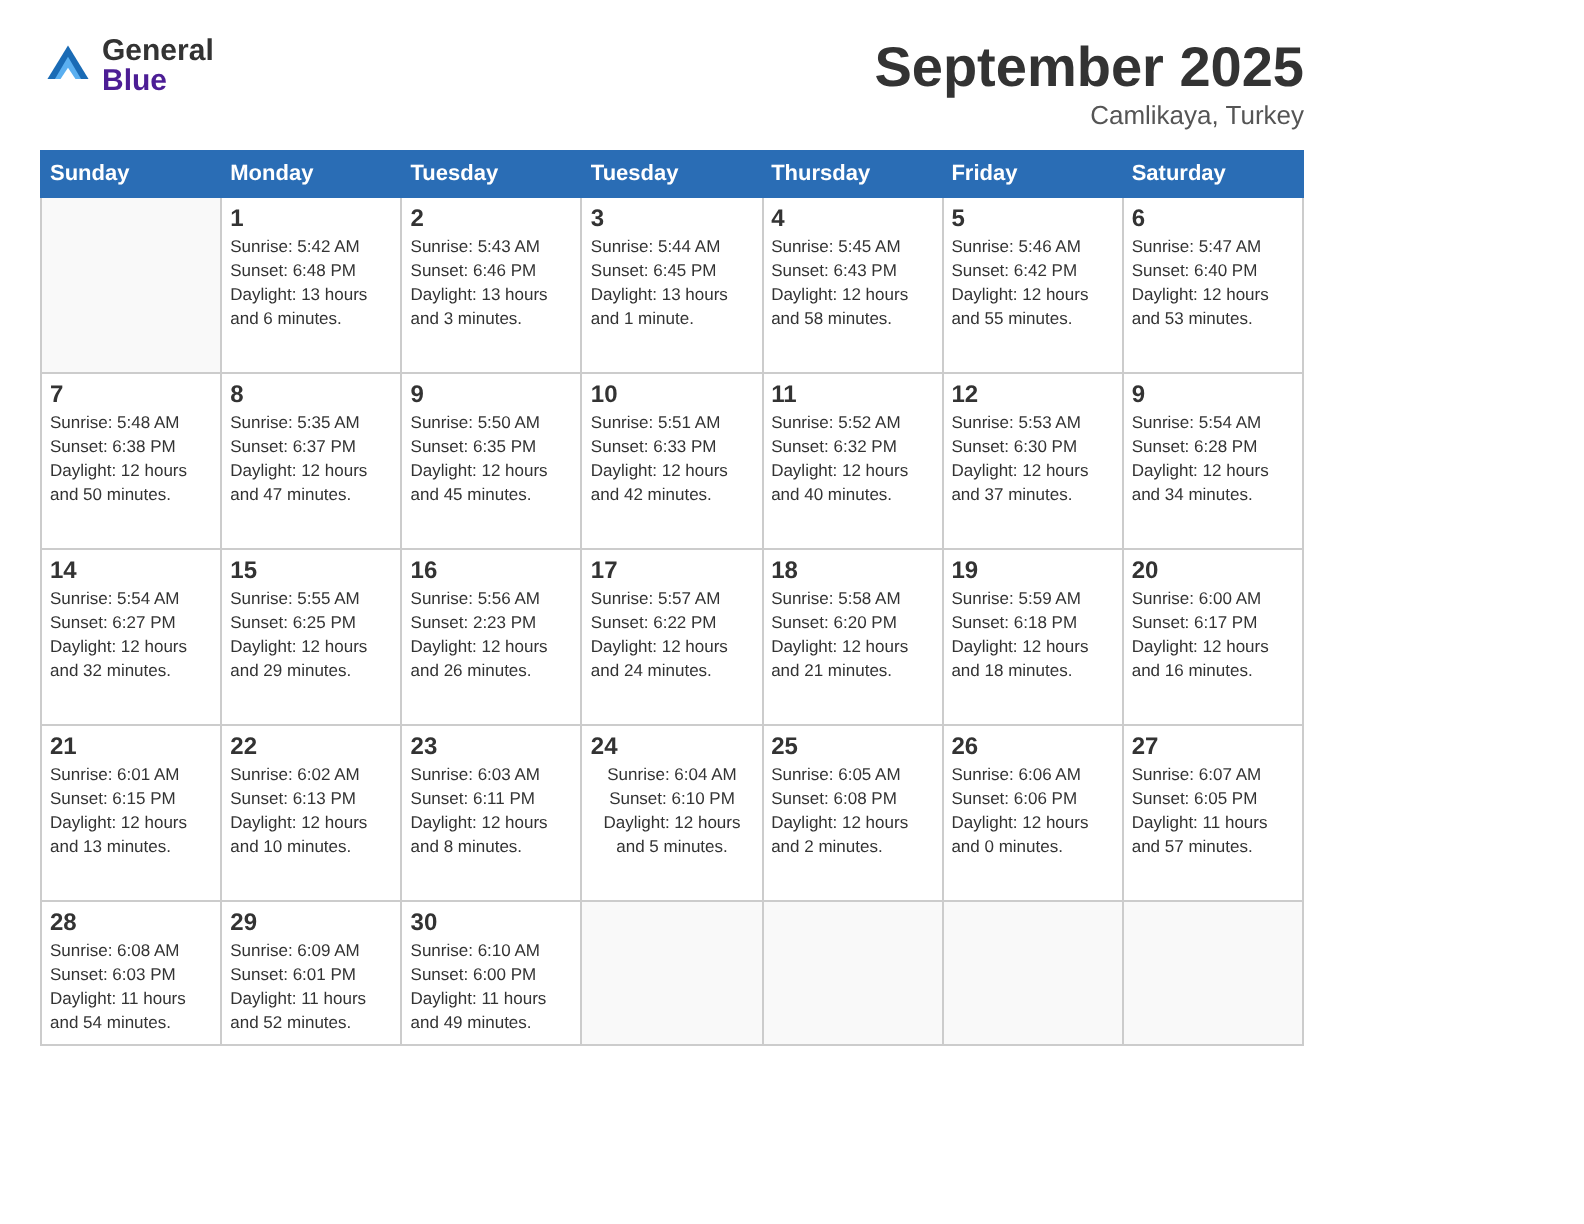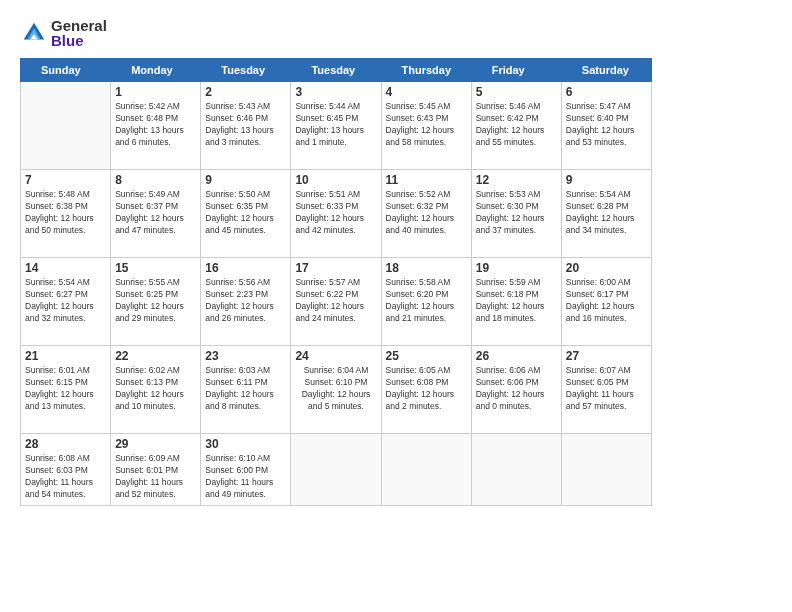--- a/index.html
+++ b/index.html
@@ -60,21 +60,21 @@
     .calendar {
       width: 100%;
       border-collapse: collapse;
       table-layout: fixed;
     }
     .calendar th {
       background-color: #2a6db5;
       color: #fff;
       font-size: 11px;
       font-weight: bold;
-      padding: 5px 20px;
+      padding: 5px 4px;
       text-align: left;
       border: 1px solid #2a6db5;
     }
     .calendar td {
       border: 1px solid #ccc;
       vertical-align: top;
       padding: 3px 4px;
       height: 88px;
       width: 113px;
     }
@@ -106,20 +106,24 @@
       <svg class="logo-icon" viewBox="0 0 30 30">
         <polygon points="15,4 26,22 4,22" fill="#1a6bb5"></polygon>
         <polygon points="15,10 22,22 8,22" fill="#5aaff0"></polygon>
         <polygon points="15,16 19,22 11,22" fill="#fff"></polygon>
       </svg>
       <div class="logo-text">
         <span class="logo-general">General</span>
         <span class="logo-blue">Blue</span>
       </div>
     </div>
+    <div class="title-block">
+      <div class="month-title">September 2025</div>
+      <div class="location">Camlikaya, Turkey</div>
+    </div>
   </div>
 
   <table class="calendar">
     <thead>
       <tr>
       <th>Sunday</th>
           <th>Monday</th>
           <th>Tuesday</th>
           <th>Tuesday</th>
           <th>Thursday</th>
@@ -176,21 +180,21 @@
         <tr>
           <td>
             <span class="day-num">7</span>
             <div class="day-info" style="white-space: pre-line;">Sunrise: 5:48 AM
 Sunset: 6:38 PM
 Daylight: 12 hours
 and 50 minutes.</div>
           </td>
           <td>
             <span class="day-num">8</span>
-            <div class="day-info" style="white-space: pre-line;">Sunrise: 5:49 AM
+            <div class="day-info" style="white-space: pre-line;">Sunrise: 5:35 AM
 Sunset: 6:37 PM
 Daylight: 12 hours
 and 47 minutes.</div>
           </td>
           <td>
             <span class="day-num">9</span>
             <div class="day-info" style="white-space: pre-line;">Sunrise: 5:50 AM
 Sunset: 6:35 PM
 Daylight: 12 hours
 and 45 minutes.</div>

